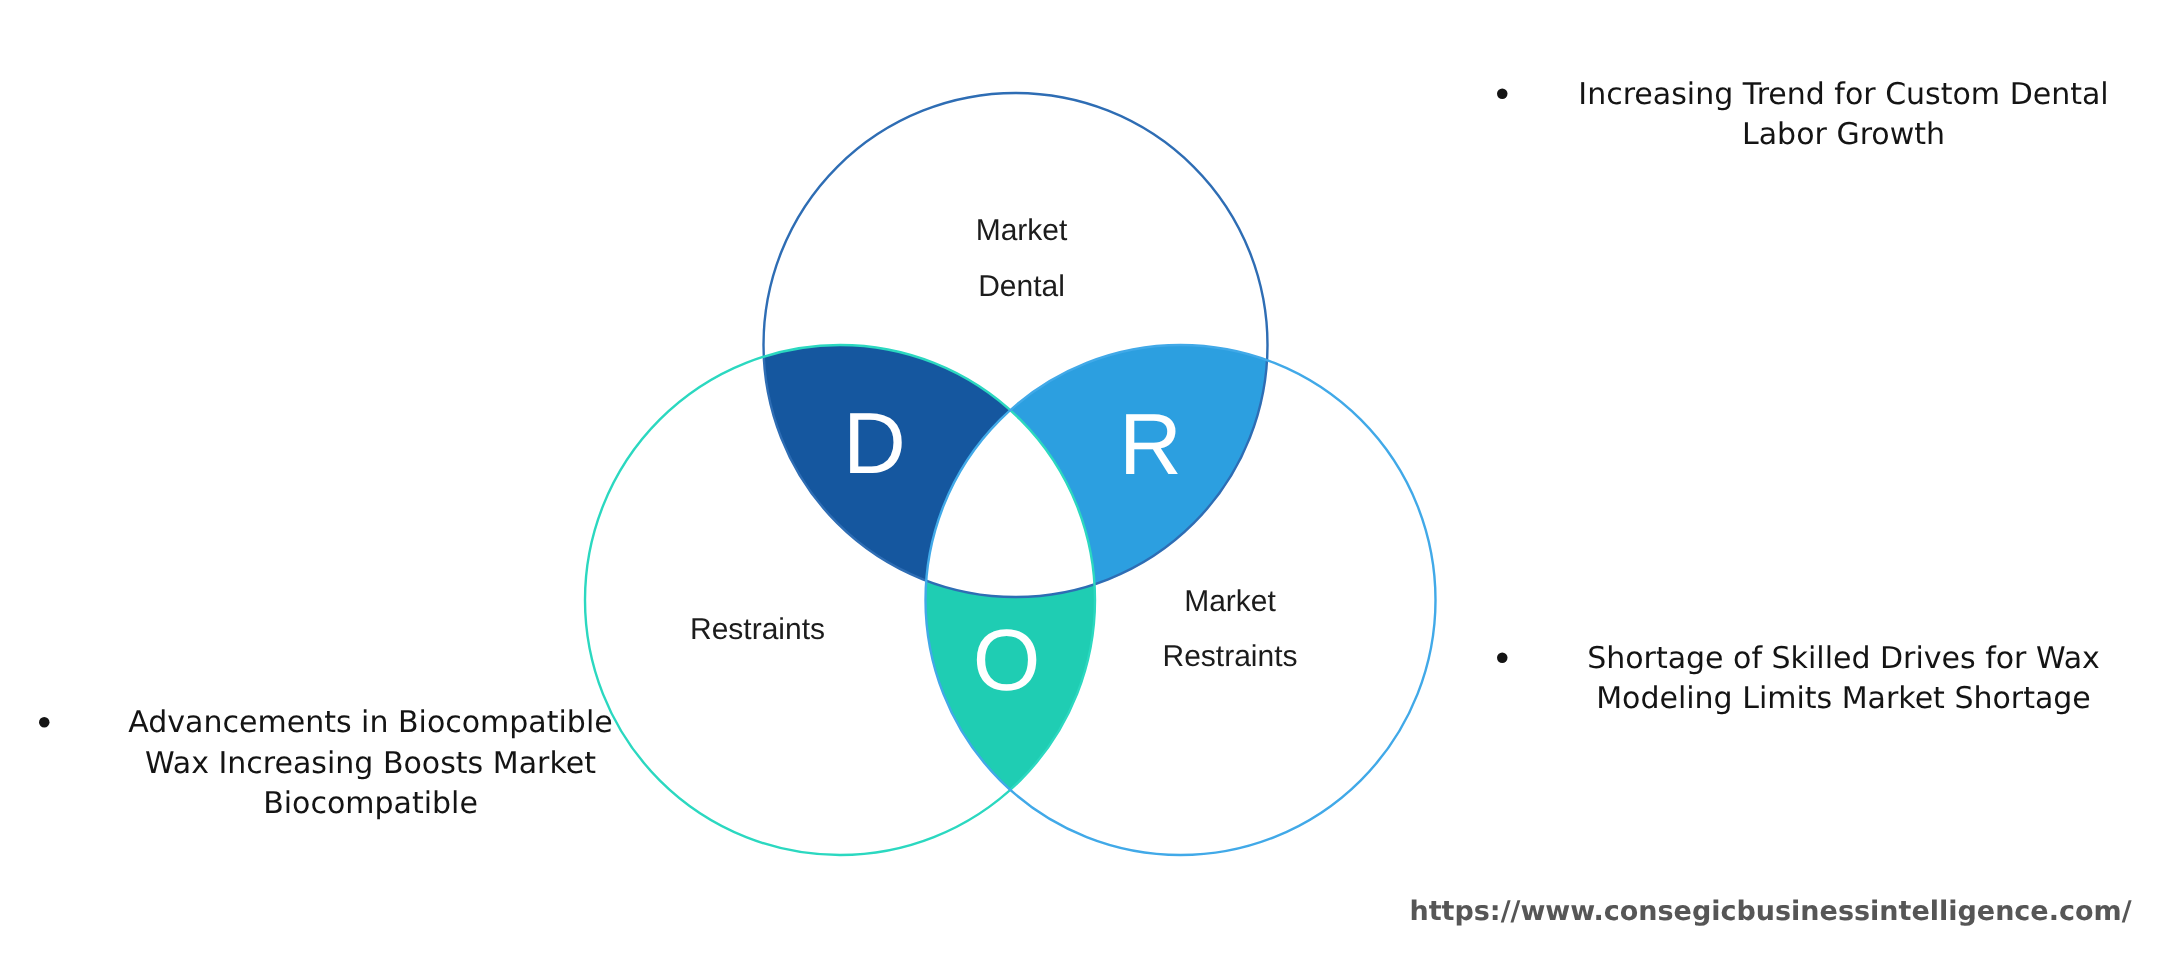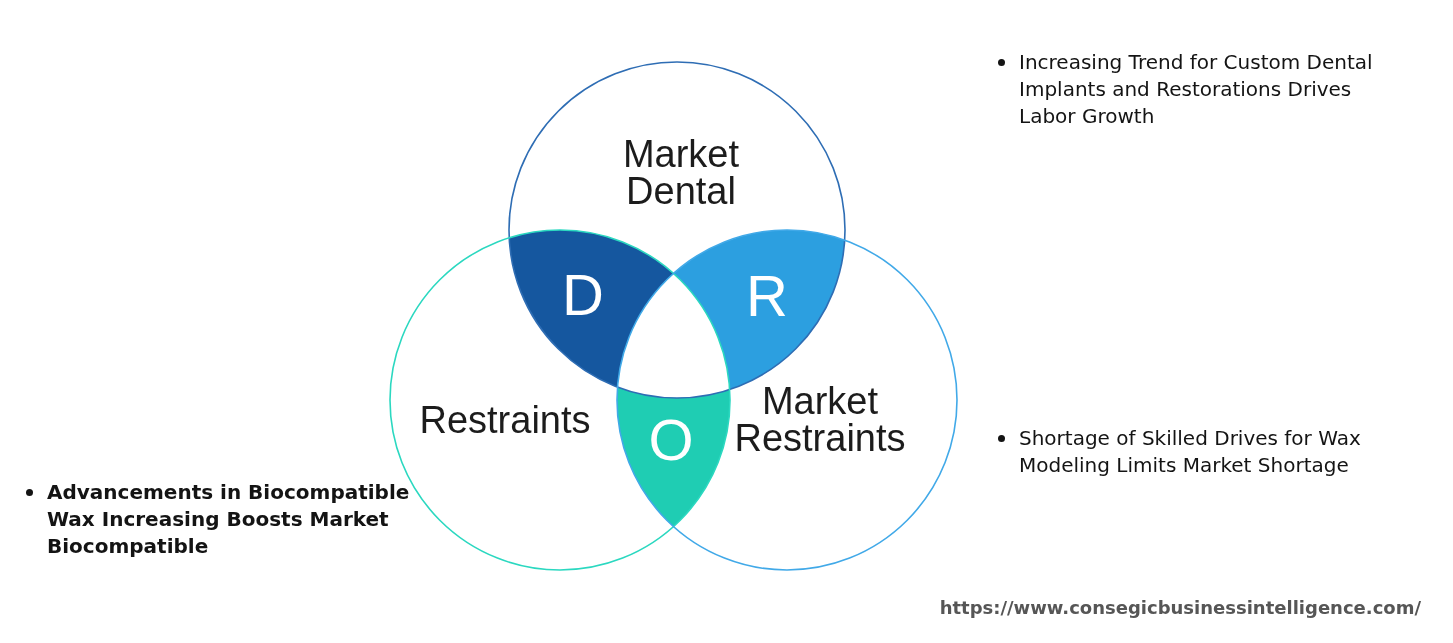--- a/index.html
+++ b/index.html
@@ -28,21 +28,21 @@
   }
   .letter {
     font-family: "Liberation Sans", sans-serif;
     font-size: 58px;
     font-weight: 400;
     text-anchor: middle;
   }
   .vlabel {
     position: absolute;
     font-family: "Liberation Sans", sans-serif;
-    font-size: 38px;
+    font-size: 20px;
     line-height: 37px;
     color: #1c1c1c;
     text-align: center;
     pointer-events: none;
   }
   .vlabel span { display: block; }
   .note {
     position: absolute;
     font-family: "DejaVu Sans", sans-serif;
     font-size: 20px;
@@ -52,21 +52,21 @@
   }
   .note .dot {
     position: absolute;
     left: 6px;
     top: 10px;
     width: 7px;
     height: 7px;
     border-radius: 50%;
     background: #141414;
   }
-  .note span { display: block; }
+  .note span { display: block; text-align: center; }
   .footer-url {
     position: absolute;
     right: 32px;
     top: 596px;
     font-family: "DejaVu Sans", sans-serif;
     font-size: 18px;
     line-height: 24px;
     color: #565656;
     font-weight: bold;
   }
@@ -121,31 +121,30 @@
   </div>
 
   <div class="vlabel" style="left:720px; top:383px; width:200px;">
     <span>Market</span>
     <span>Restraints</span>
   </div>
 
   <div class="note" style="left:992px; top:49px; width:420px;">
     <i class="dot"></i>
     <span>Increasing Trend for Custom Dental</span>
-    <span>Implants and Restorations Drives</span>
     <span>Labor Growth</span>
   </div>
 
   <div class="note" style="left:992px; top:425px; width:420px;">
     <i class="dot"></i>
     <span>Shortage of Skilled Drives for Wax</span>
     <span>Modeling Limits Market Shortage</span>
   </div>
 
-  <div class="note" style="left:20px; top:479px; width:400px;font-weight:bold;">
+  <div class="note" style="left:20px; top:468px; width:400px;">
     <i class="dot"></i>
     <span>Advancements in Biocompatible</span>
     <span>Wax Increasing Boosts Market</span>
     <span>Biocompatible</span>
   </div>
 
   <div class="footer-url">https://www.consegicbusinessintelligence.com/</div>
 
 </div>
 

